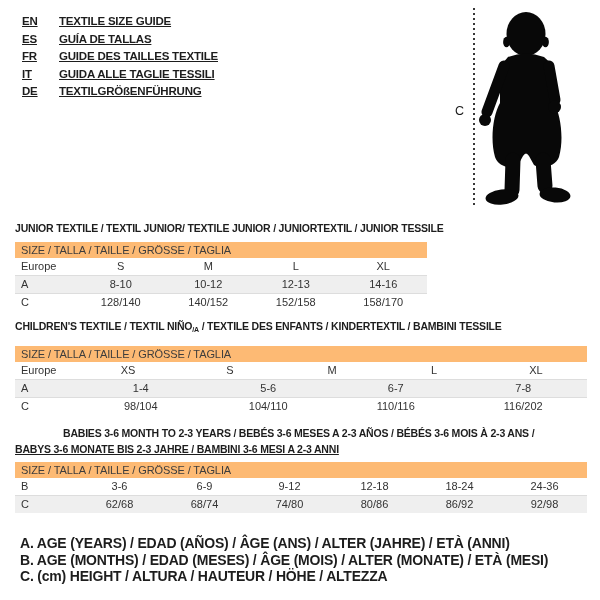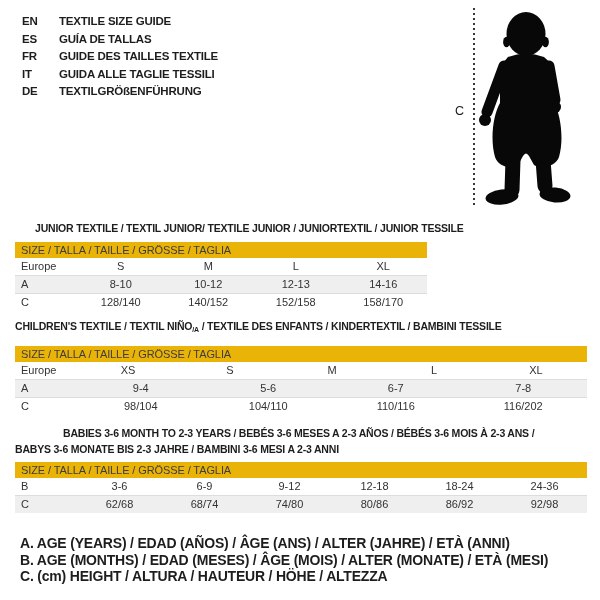--- a/index.html
+++ b/index.html
@@ -2,39 +2,39 @@
 <html><head>
 <meta charset="utf-8">
 <style>
   html,body{margin:0;padding:0;background:#fff;}
   #canvas{
     position:relative;width:600px;height:600px;background:#ffffff;overflow:hidden;
     font-family:"Liberation Sans",sans-serif;color:#1d1d1d;
   }
   
   .lang-list{position:absolute;left:22px;top:13px;}
-  .lang-row{display:flex;height:17.5px;line-height:17.5px;}
+  .lang-row{display:flex;height:17.5px;line-height:17.5px;text-decoration:underline;}
   .lang-code{width:37px;font-size:11.5px;font-weight:bold;letter-spacing:-0.2px;}
   .lang-title{font-size:11.5px;font-weight:bold;letter-spacing:-0.2px;white-space:nowrap;}
   
   .baby-svg{position:absolute;left:470px;top:0px;}
   .dotted-line{
     position:absolute;left:473px;top:8px;width:2px;height:198px;
     background:repeating-linear-gradient(to bottom,#383838 0px,#383838 2.4px,transparent 2.4px,transparent 5px);
   }
   .c-label{position:absolute;left:455px;top:104px;font-size:12.5px;color:#1a1a1a;}
   
   .tbl-title{
     position:absolute;left:15px;font-size:10.5px;font-weight:bold;letter-spacing:-0.2px;
     color:#1d1d1d;white-space:nowrap;line-height:13px;
   }
   .tbl-title .sub{font-size:7px;vertical-align:-2px;}
   .size-table{position:absolute;left:15px;}
   .t-bar{
-    height:16px;line-height:16px;background:#eab308;color:#3d3d3d;
+    height:16px;line-height:16px;background:#fdba74;color:#3d3d3d;
     font-size:11px;padding-left:6px;letter-spacing:-0.1px;
   }
   .t-row{display:flex;height:17px;line-height:17px;font-size:11px;color:#333;}
   .t-row:not(:last-child){border-bottom:1px solid #ddd;}
   .t-row.shaded{background:#efefef;}
   .t-label{width:62px;padding-left:6px;box-sizing:border-box;}
   .t-cell{flex:1;text-align:center;}
   .w-junior{width:412px;}
   .w-wide{width:572px;}
   
@@ -91,21 +91,21 @@
       <circle cx="84.5" cy="107" r="6.5"></circle>
 
       <line x1="43" y1="160" x2="42" y2="190" stroke="#080808" stroke-width="15" stroke-linecap="round"></line>
       <line x1="73" y1="160" x2="75" y2="186" stroke="#080808" stroke-width="15" stroke-linecap="round"></line>
 
       <ellipse cx="32" cy="197" rx="16.5" ry="7.5" transform="rotate(-6 32 197)"></ellipse>
       <ellipse cx="85" cy="195" rx="15.5" ry="7.5" transform="rotate(5 85 195)"></ellipse>
     </g>
   </svg>
 
-  <div class="tbl-title" style="top:222px;margin-left:20px;">JUNIOR TEXTILE / TEXTIL JUNIOR/ TEXTILE JUNIOR / JUNIORTEXTIL / JUNIOR TESSILE</div>
+  <div class="tbl-title" style="top:222px;">JUNIOR TEXTILE / TEXTIL JUNIOR/ TEXTILE JUNIOR / JUNIORTEXTIL / JUNIOR TESSILE</div>
   <div class="size-table w-junior" style="top:242px;">
     <div class="t-bar">SIZE / TALLA / TAILLE / GRÖSSE / TAGLIA</div>
     <div class="t-row">
       <span class="t-label">Europe</span>
       <span class="t-cell">S</span>
       <span class="t-cell">M</span>
       <span class="t-cell">L</span>
       <span class="t-cell">XL</span>
     </div>
     <div class="t-row shaded">
@@ -130,37 +130,37 @@
     <div class="t-row">
       <span class="t-label">Europe</span>
       <span class="t-cell">XS</span>
       <span class="t-cell">S</span>
       <span class="t-cell">M</span>
       <span class="t-cell">L</span>
       <span class="t-cell">XL</span>
     </div>
     <div class="t-row shaded">
       <span class="t-label">A</span>
-      <span class="t-cell">9-4</span>
+      <span class="t-cell">1-4</span>
       <span class="t-cell">5-6</span>
       <span class="t-cell">6-7</span>
       <span class="t-cell">7-8</span>
     </div>
     <div class="t-row">
       <span class="t-label">C</span>
       <span class="t-cell">98/104</span>
       <span class="t-cell">104/110</span>
       <span class="t-cell">110/116</span>
       <span class="t-cell">116/202</span>
     </div>
   </div>
 
   <div class="tbl-title" style="top:425px;">
     <div style="line-height:16px;margin-left:48px;">BABIES 3-6 MONTH TO 2-3 YEARS / BEBÉS 3-6 MESES A 2-3 AÑOS / BÉBÉS 3-6 MOIS À 2-3 ANS /</div>
-    <div style="line-height:16px;">BABYS 3-6 MONATE BIS 2-3 JAHRE / BAMBINI 3-6 MESI A 2-3 ANNI</div>
+    <div style="line-height:16px;text-decoration:underline;">BABYS 3-6 MONATE BIS 2-3 JAHRE / BAMBINI 3-6 MESI A 2-3 ANNI</div>
   </div>
   <div class="size-table w-wide" style="top:462px;">
     <div class="t-bar">SIZE / TALLA / TAILLE / GRÖSSE / TAGLIA</div>
     <div class="t-row">
       <span class="t-label">B</span>
       <span class="t-cell">3-6</span>
       <span class="t-cell">6-9</span>
       <span class="t-cell">9-12</span>
       <span class="t-cell">12-18</span>
       <span class="t-cell">18-24</span>

